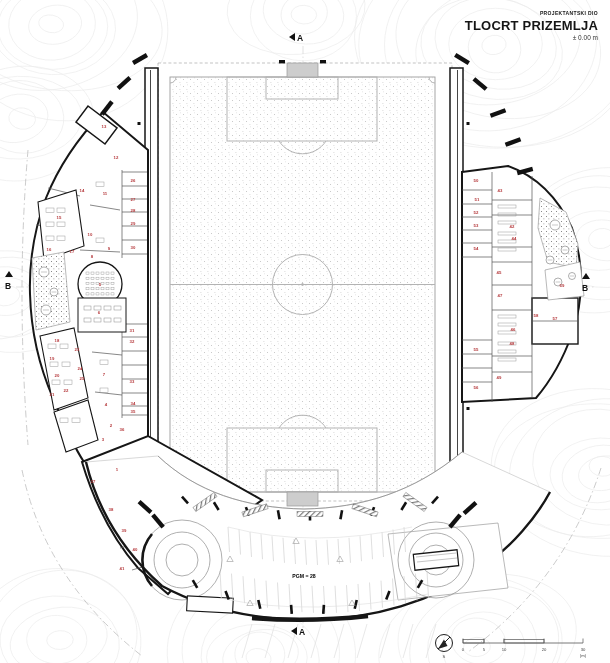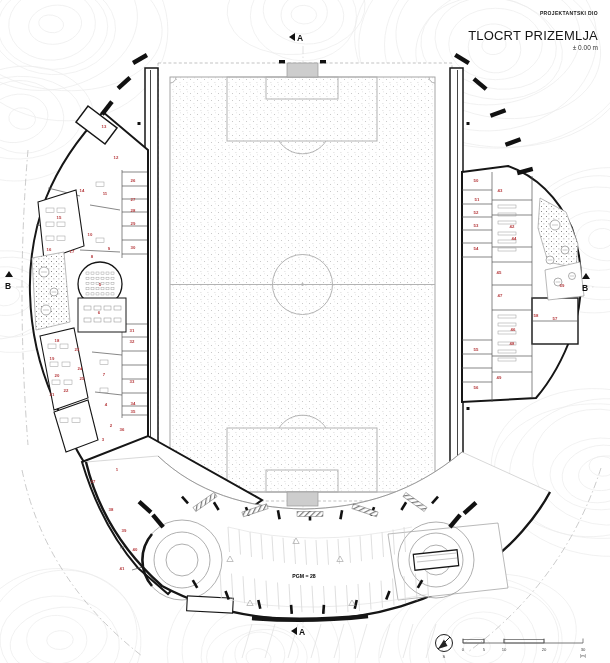--- a/index.html
+++ b/index.html
@@ -3,21 +3,21 @@
 <meta charset="utf-8">
 <style>
   html,body{margin:0;padding:0;background:#fff;}
   .sheet{
     position:relative;width:610px;height:663px;background:#ffffff;overflow:hidden;
     font-family:"Liberation Sans",sans-serif;
   }
   .sheet svg{position:absolute;left:0;top:0;}
   .titleblock{position:absolute;top:10px;right:12px;text-align:right;color:#151515;}
   .tb-small{font-size:5px;font-weight:bold;letter-spacing:.35px;}
-  .tb-main{font-size:13px;font-weight:normal;letter-spacing:.2px;margin-top:12px;}
+  .tb-main{font-size:13px;font-weight:bold;letter-spacing:.2px;margin-top:2px;}
   .tb-elev{font-size:6.5px;margin-top:1px;color:#333;}
   text{font-family:"Liberation Sans",sans-serif;}
   .room-num{font-size:4.3px;font-weight:bold;text-anchor:middle;}
   .marker-letter{font-size:8.5px;font-weight:bold;fill:#111;}
   .scale-label{font-size:4.2px;fill:#444;text-anchor:middle;}
   .pgm-label{font-size:5.2px;font-weight:bold;text-anchor:middle;}
 </style>
 </head>
 <body>
 

